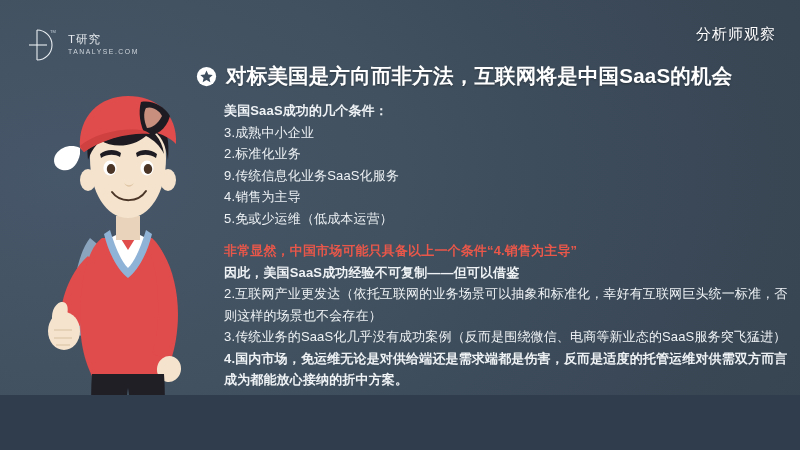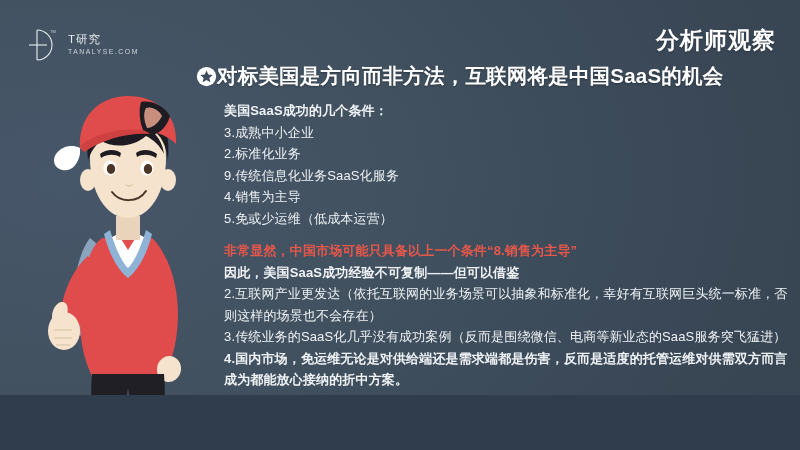--- a/index.html
+++ b/index.html
@@ -44,34 +44,35 @@
     letter-spacing: 1.55px;
     color: #cfd6dd;
     display: block;
   }
 
   
   #header-title {
     position: absolute;
     right: 24px;
     top: 25px;
-    font-size: 23px;
-    font-weight: bold;
+    font-size: 15px;
+    font-weight: normal;
     letter-spacing: 1px;
     color: #ffffff;
     text-shadow: 0 1px 2px rgba(0,0,0,.28);
   }
 
   
   #headline {
     position: absolute;
     left: 196px;
     top: 62px;
     display: flex;
     align-items: center;
+    gap: 9px;
     white-space: nowrap;
   }
   #headline .star-badge { width: 21px; height: 21px; display: block; flex: none; }
   #headline .htext {
     font-size: 20.5px;
     font-weight: bold;
     letter-spacing: .2px;
     color: #ffffff;
     text-shadow: 0 1px 2px rgba(0,0,0,.3);
   }
@@ -132,21 +133,21 @@
   </div>
 
   <div id="body-copy">
     <div class="line bold">美国SaaS成功的几个条件：</div>
     <div class="line">3.成熟中小企业</div>
     <div class="line">2.标准化业务</div>
     <div class="line">9.传统信息化业务SaaS化服务</div>
     <div class="line">4.销售为主导</div>
     <div class="line">5.免或少运维（低成本运营）</div>
     <div class="gap-md"></div>
-    <div class="line accent">非常显然，中国市场可能只具备以上一个条件“8.销售为主导”</div>
+    <div class="line accent">非常显然，中国市场可能只具备以上一个条件“4.销售为主导”</div>
     <div class="line bold">因此，美国SaaS成功经验不可复制——但可以借鉴</div>
     <div class="wrap">2.互联网产业更发达（依托互联网的业务场景可以抽象和标准化，幸好有互联网巨头统一标准，否则这样的场景也不会存在）</div>
     <div class="wrap">3.传统业务的SaaS化几乎没有成功案例（反而是围绕微信、电商等新业态的SaaS服务突飞猛进）</div>
     <div class="wrap bold">4.国内市场，免运维无论是对供给端还是需求端都是伤害，反而是适度的托管运维对供需双方而言成为都能放心接纳的折中方案。</div>
   </div>
 
   <div id="character">
     <svg viewBox="0 0 190 362">
 
       <path d="M62 150 C48 168 42 208 46 246 L62 250 C58 212 62 176 74 160 Z" fill="#8aa4bd"></path>

